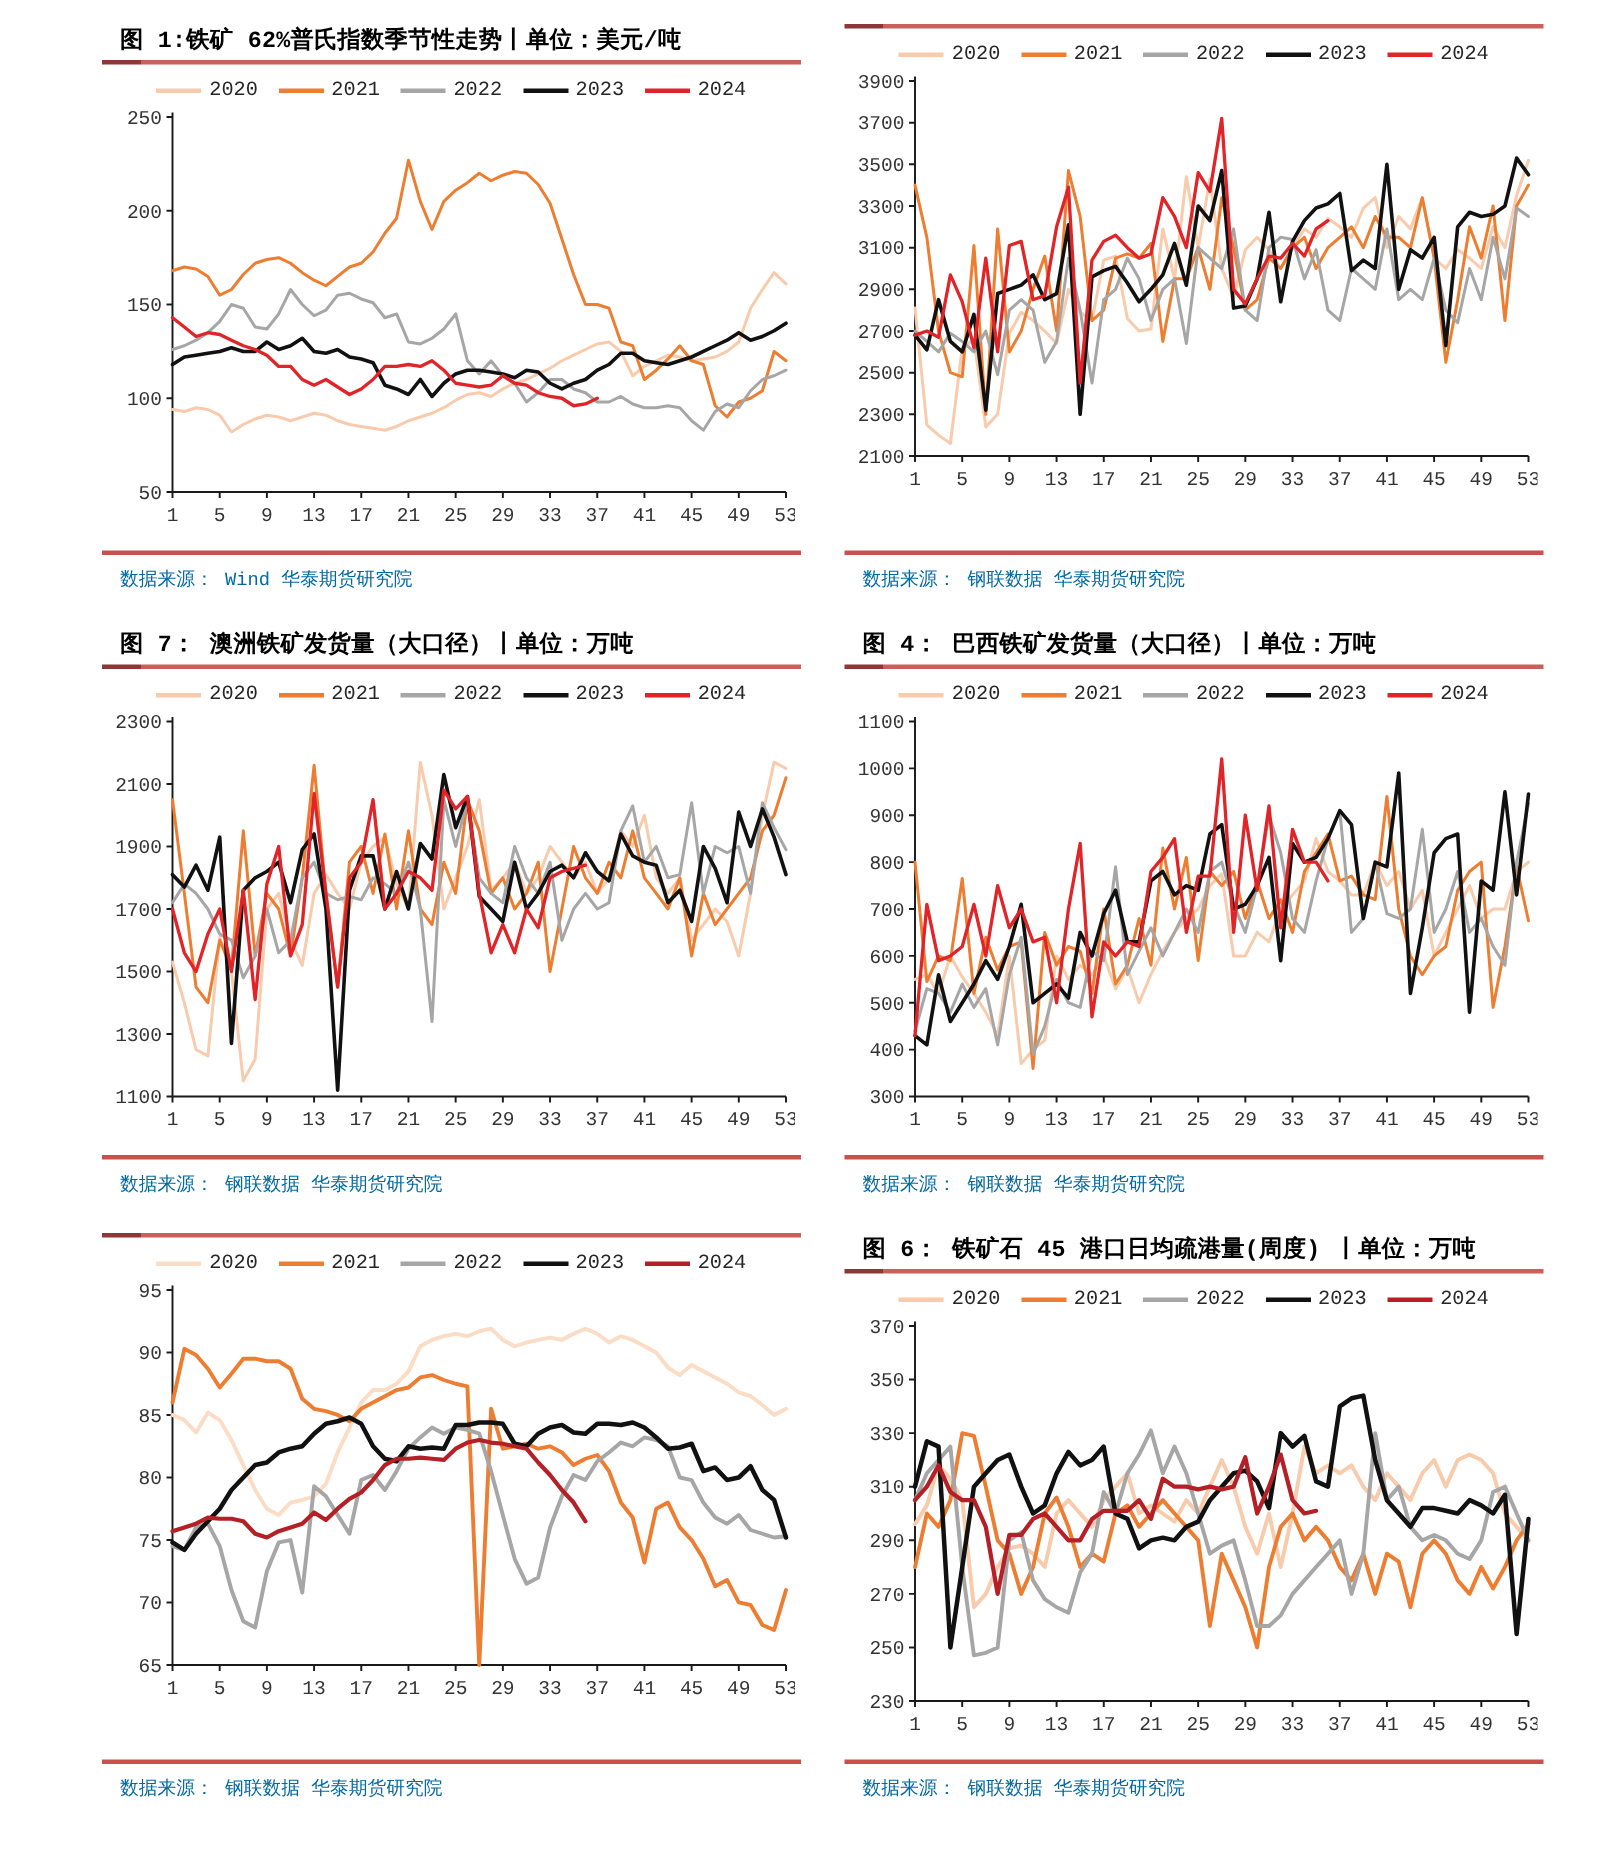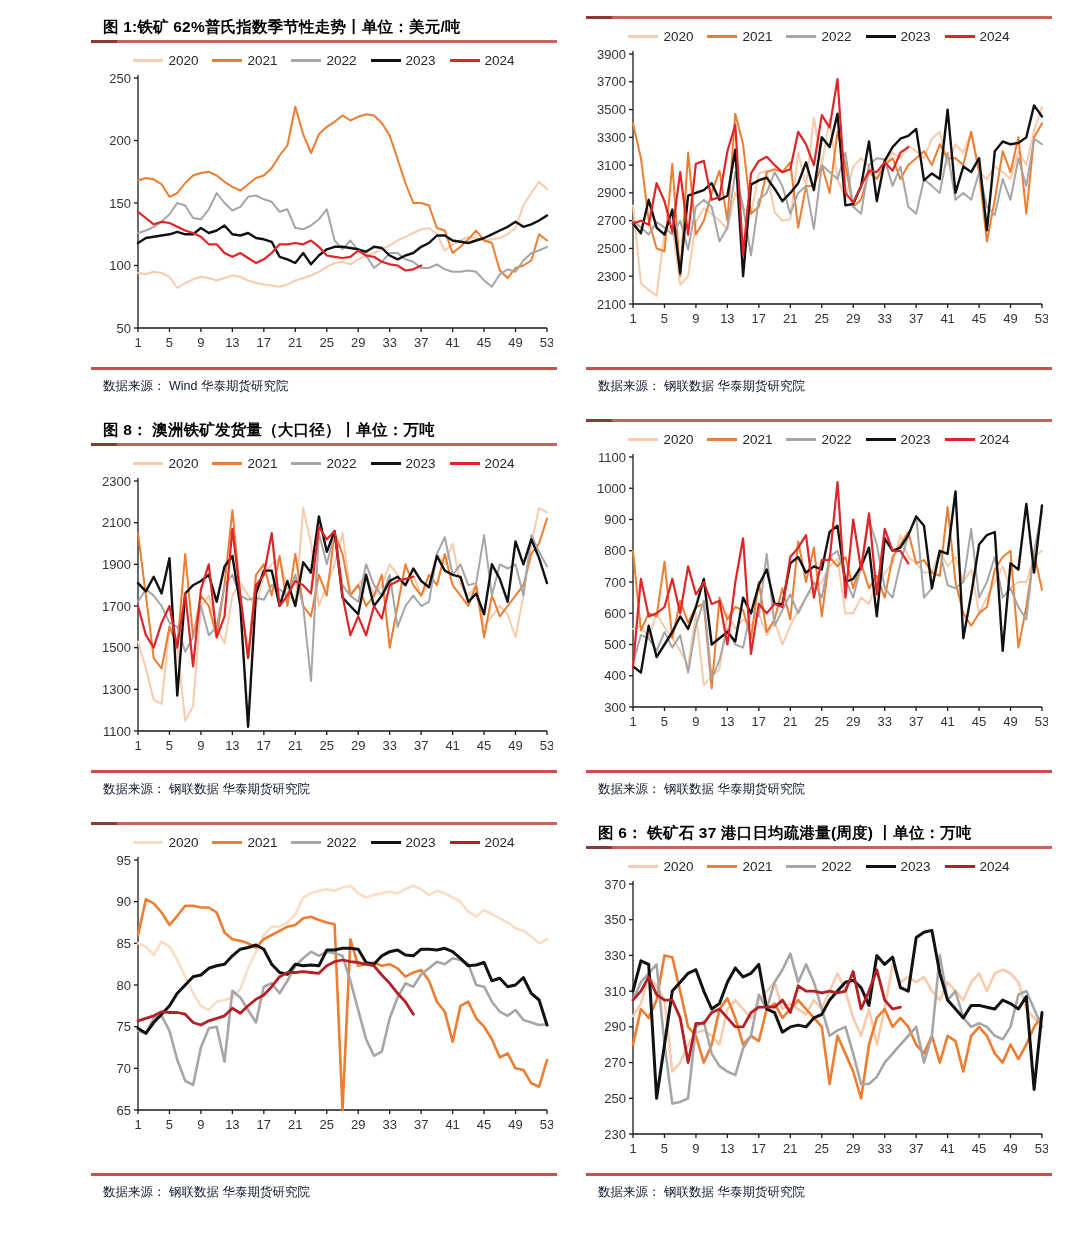--- a/index.html
+++ b/index.html
@@ -5,25 +5,26 @@
   html,body{margin:0;padding:0;background:#ffffff;}
   body{
     width:1080px;height:1235px;
     font-family:"Liberation Sans","DejaVu Sans",sans-serif;
     color:#000;
     box-sizing:border-box;
   }
   .grid{
     box-sizing:border-box;
     width:889px;height:1235px;
-    padding:14px 0 0 91px;
+    padding:14px 0 0 68px;
     display:grid;
     grid-template-columns:466px 466px;
     grid-column-gap:29px;
     grid-template-rows:403px 403px 403px;
+    font-family:Liberation Mono, monospace;
   }
   .figure{
     display:flex;
     flex-direction:column;
     box-sizing:border-box;
     padding-bottom:22px;
   }
   .fig-title{
     font-size:15.5px;
     font-weight:bold;
@@ -49,21 +50,21 @@
   .leg-swatch{display:inline-block;width:30px;height:3px;margin-right:5px;}
   .leg-label{font-size:13.5px;color:#262626;}
   .plot{height:284px;}
   .plot svg{display:block;}
   .source{
     margin-top:auto;
   }
   .source-rule{height:3px;background:#c9504c;}
   .source-text{
     font-size:12.5px;
-    color:#0f172a;
+    color:#0369a1;
     padding-top:8px;
     padding-left:12px;
   }
 </style>
 </head>
 <body>
 
 <div class="grid">
 
   <div class="figure">
@@ -229,21 +230,21 @@
           <polyline points="47.0,177.4 54.9,174.7 62.7,178.8 70.6,137.2 78.5,155.2 86.3,185.8 94.2,126.1 102.1,188.6 109.9,117.7 117.8,114.9 125.7,153.8 133.5,151.1 141.4,105.2 149.3,78.8 157.1,209.4 165.0,127.4 172.8,114.9 180.7,110.8 188.6,119.1 196.4,126.1 204.3,123.3 212.2,85.8 220.0,98.3 227.9,119.1 235.8,69.1 243.6,81.6 251.5,33.0 259.4,146.9 267.2,156.6 275.1,139.9 283.0,124.7 290.8,126.1 298.7,116.3 306.6,124.7 314.4,106.6 322.3,101.1" fill="none" stroke="#E02428" stroke-width="2.2" stroke-linejoin="round" stroke-linecap="round"></polyline>
         </svg>
       </div>
     <div class="source">
       <div class="source-rule"></div>
       <div class="source-text">数据来源： 钢联数据 华泰期货研究院</div>
     </div>
   </div>
 
   <div class="figure">
-    <div class="fig-title">图 8： 澳洲铁矿发货量（大口径）丨单位：万吨</div>
+    <div class="fig-title">图 7： 澳洲铁矿发货量（大口径）丨单位：万吨</div>
     <div class="title-rule"></div>
     <div class="legend">
         <span class="leg-item">
           <span class="leg-swatch" style="background: rgb(248, 203, 173);"></span>
           <span class="leg-label">2020</span>
         </span>
         <span class="leg-item">
           <span class="leg-swatch" style="background: rgb(237, 125, 49);"></span>
           <span class="leg-label">2021</span>
         </span>
@@ -313,20 +314,21 @@
           <polyline points="47.0,133.0 54.9,162.2 62.7,174.7 70.6,149.7 78.5,133.0 86.3,174.7 94.2,120.5 102.1,193.4 109.9,116.3 117.8,91.3 125.7,164.3 133.5,143.4 141.4,55.9 149.3,122.6 157.1,185.1 165.0,112.2 172.8,101.8 180.7,60.1 188.6,133.0 196.4,122.6 204.3,108.0 212.2,112.2 220.0,120.5 227.9,53.8 235.8,66.3 243.6,58.0 251.5,122.6 259.4,162.2 267.2,143.4 275.1,162.2 283.0,133.0 290.8,145.5 298.7,112.2 306.6,108.0 314.4,105.9 322.3,103.8" fill="none" stroke="#E02428" stroke-width="2.2" stroke-linejoin="round" stroke-linecap="round"></polyline>
         </svg>
       </div>
     <div class="source">
       <div class="source-rule"></div>
       <div class="source-text">数据来源： 钢联数据 华泰期货研究院</div>
     </div>
   </div>
 
   <div class="figure">
+    <div class="fig-title">图 4： 巴西铁矿发货量（大口径）丨单位：万吨</div>
     <div class="title-rule"></div>
     <div class="legend">
         <span class="leg-item">
           <span class="leg-swatch" style="background: rgb(248, 203, 173);"></span>
           <span class="leg-label">2020</span>
         </span>
         <span class="leg-item">
           <span class="leg-swatch" style="background: rgb(237, 125, 49);"></span>
           <span class="leg-label">2021</span>
         </span>
@@ -483,21 +485,21 @@
           <polyline points="47.0,168.8 54.9,166.3 62.7,163.8 70.6,159.7 78.5,160.5 86.3,160.5 94.2,162.2 102.1,170.5 109.9,173.0 117.8,168.8 125.7,166.3 133.5,163.8 141.4,156.3 149.3,161.3 157.1,153.8 165.0,147.2 172.8,143.0 180.7,134.7 188.6,124.7 196.4,120.5 204.3,120.5 212.2,119.7 220.0,120.5 227.9,121.3 235.8,113.8 243.6,109.7 251.5,108.0 259.4,109.7 267.2,110.5 275.1,112.2 283.0,113.8 290.8,123.0 298.7,131.3 306.6,141.3 314.4,149.7 322.3,162.2" fill="none" stroke="#B42025" stroke-width="2.8000000000000003" stroke-linejoin="round" stroke-linecap="round"></polyline>
         </svg>
       </div>
     <div class="source">
       <div class="source-rule"></div>
       <div class="source-text">数据来源： 钢联数据 华泰期货研究院</div>
     </div>
   </div>
 
   <div class="figure">
-    <div class="fig-title">图 6： 铁矿石 37 港口日均疏港量(周度) 丨单位：万吨</div>
+    <div class="fig-title">图 6： 铁矿石 45 港口日均疏港量(周度) 丨单位：万吨</div>
     <div class="title-rule"></div>
     <div class="legend">
         <span class="leg-item">
           <span class="leg-swatch" style="background: rgb(248, 203, 173);"></span>
           <span class="leg-label">2020</span>
         </span>
         <span class="leg-item">
           <span class="leg-swatch" style="background: rgb(237, 125, 49);"></span>
           <span class="leg-label">2021</span>
         </span>

